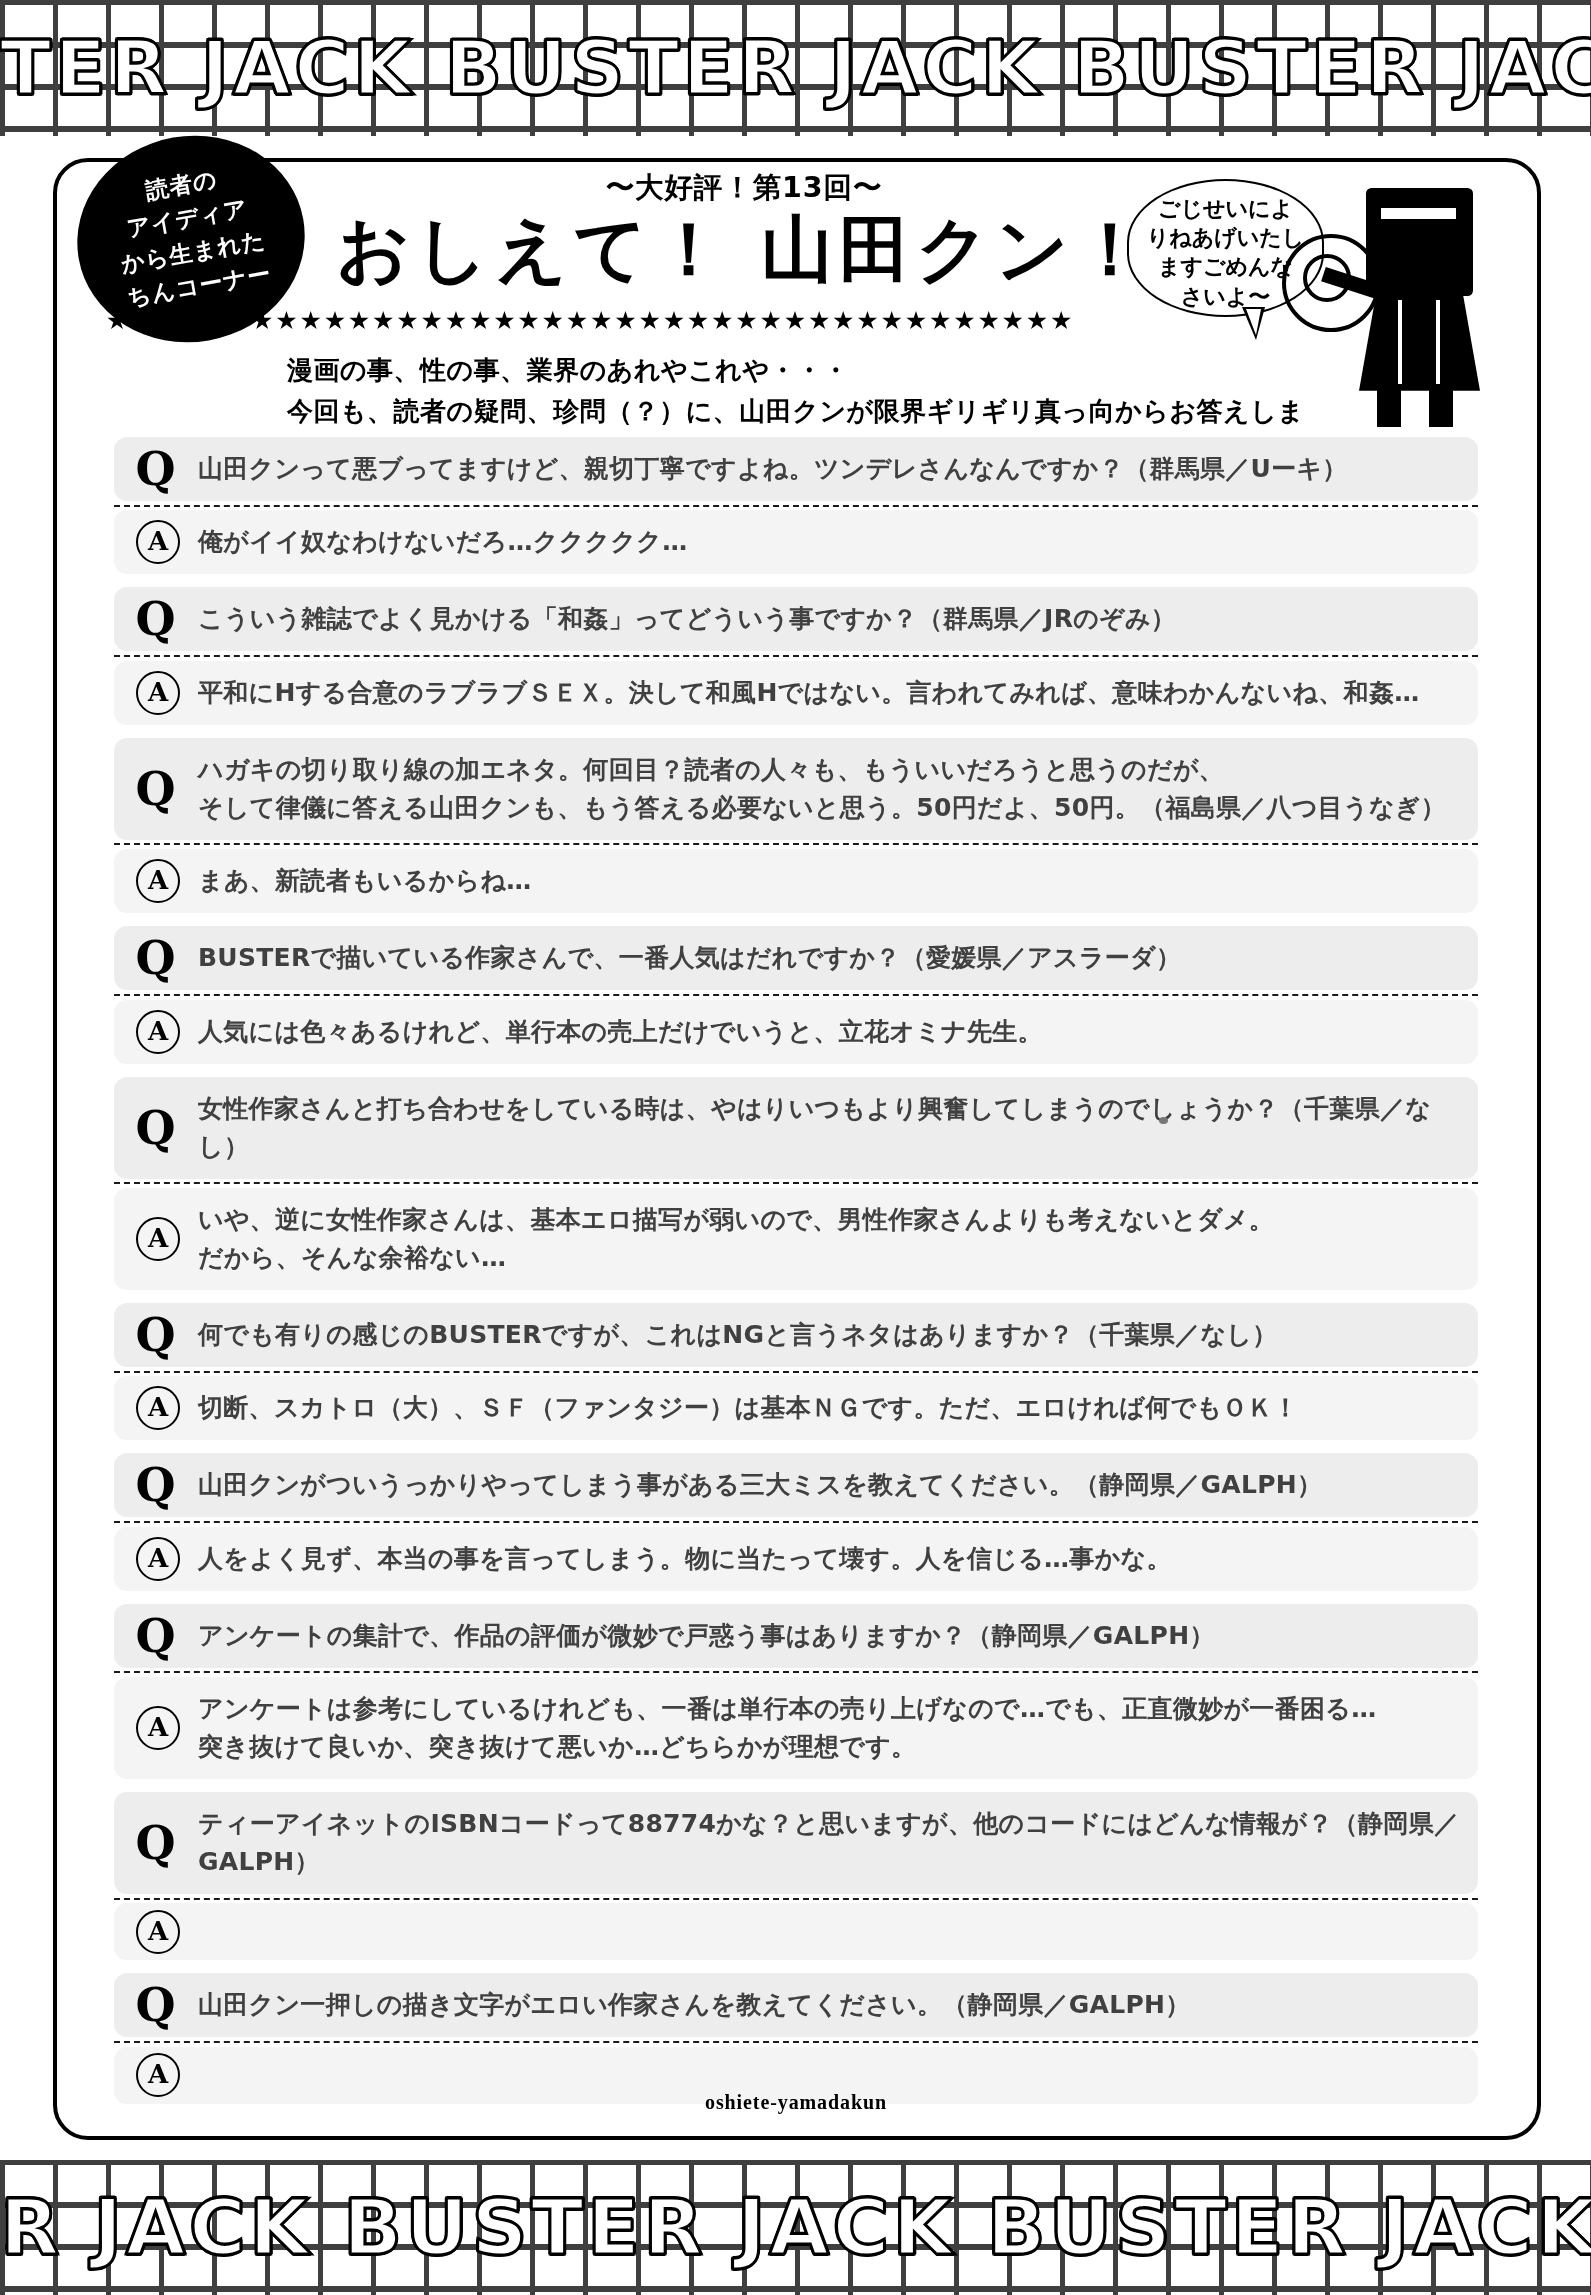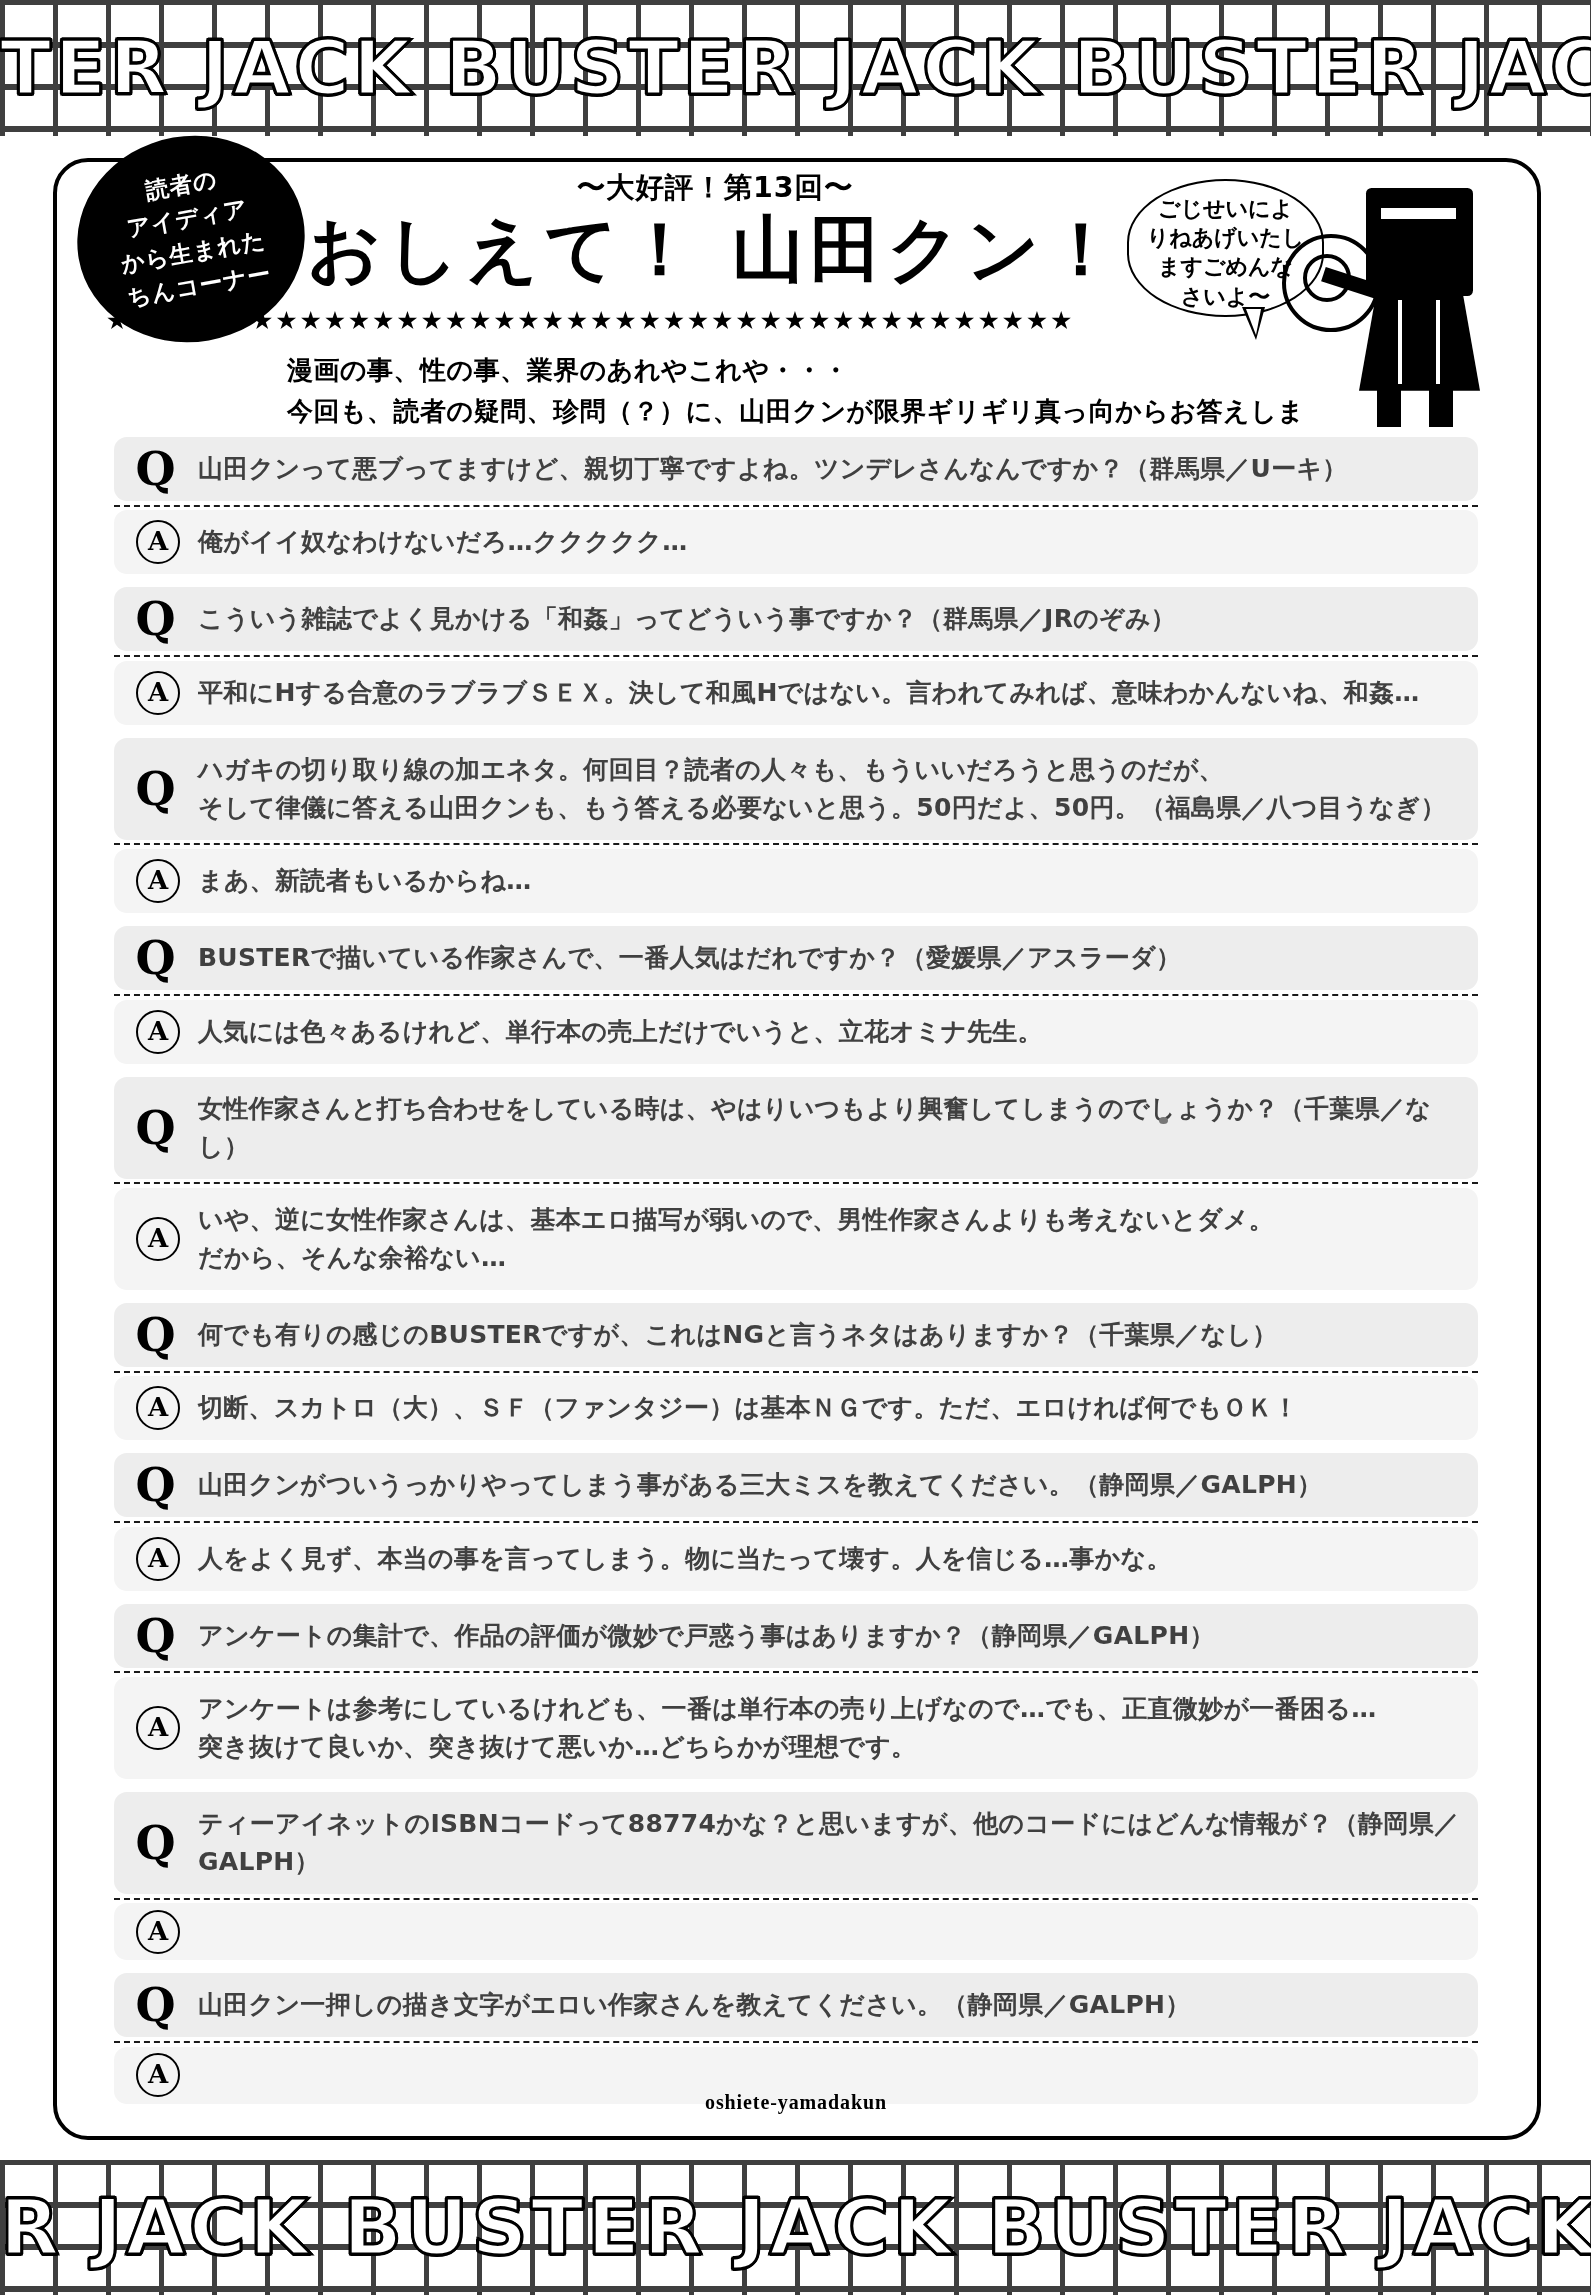--- a/index.html
+++ b/index.html
@@ -91,21 +91,21 @@
     text-align: center;
     font-size: 23px;
     line-height: 34px;
     font-weight: bold;
     letter-spacing: 0.9px;
   }
   .badge-lines div { white-space: nowrap; }
 
   .title-block {
     position: absolute;
-    left: 245px;
+    left: 274px;
     top: 7.3px;
     width: 826px;
     text-align: center;
   }
   .kicker {
     font-size: 28.5px;
     font-weight: bold;
     letter-spacing: 0.9px;
     margin-bottom: 3.7px;
   }

